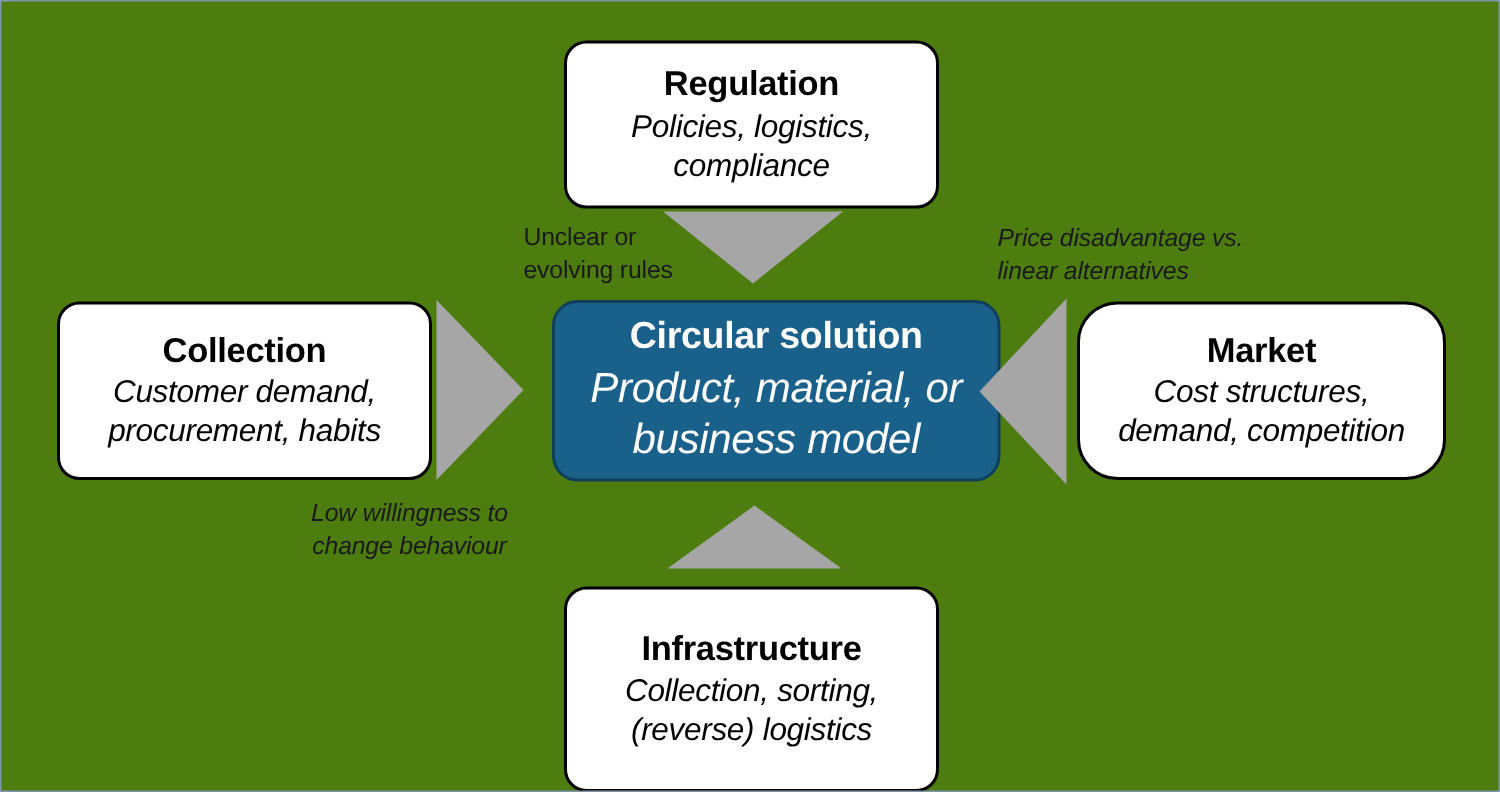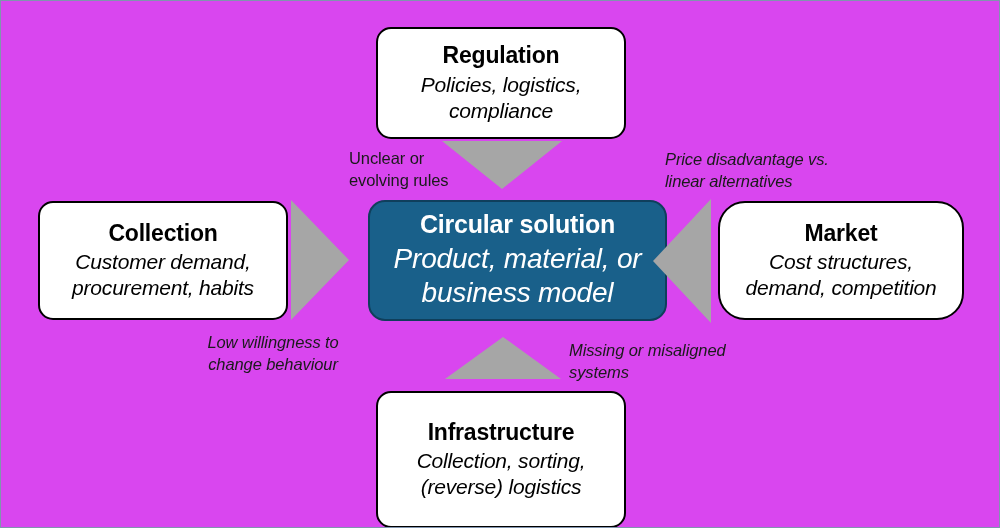--- a/index.html
+++ b/index.html
@@ -7,21 +7,21 @@
     padding: 0;
     background: #ffffff;
   }
   body {
     font-family: "Liberation Sans", sans-serif;
   }
   #canvas {
     position: relative;
     width: 1000px;
     height: 528px;
-    background: #d946ef;
+    background: #4d7c0f;
     box-sizing: border-box;
     border: 1px solid #8094ae;
     overflow: hidden;
   }
 
   
   .node {
     position: absolute;
     box-sizing: border-box;
     border: 2.2px solid #000000;
@@ -151,16 +151,14 @@
 
   <div class="annot" id="annot-top-left">Unclear or
 evolving rules</div>
 
   <div class="annot ital" id="annot-top-right">Price disadvantage vs.
 linear alternatives</div>
 
   <div class="annot ital" id="annot-bottom-left">Low willingness to
 change behaviour</div>
 
-  <div class="annot ital" id="annot-bottom-right">Missing or misaligned
-systems</div>
 
 </div>
 
 </body></html>

